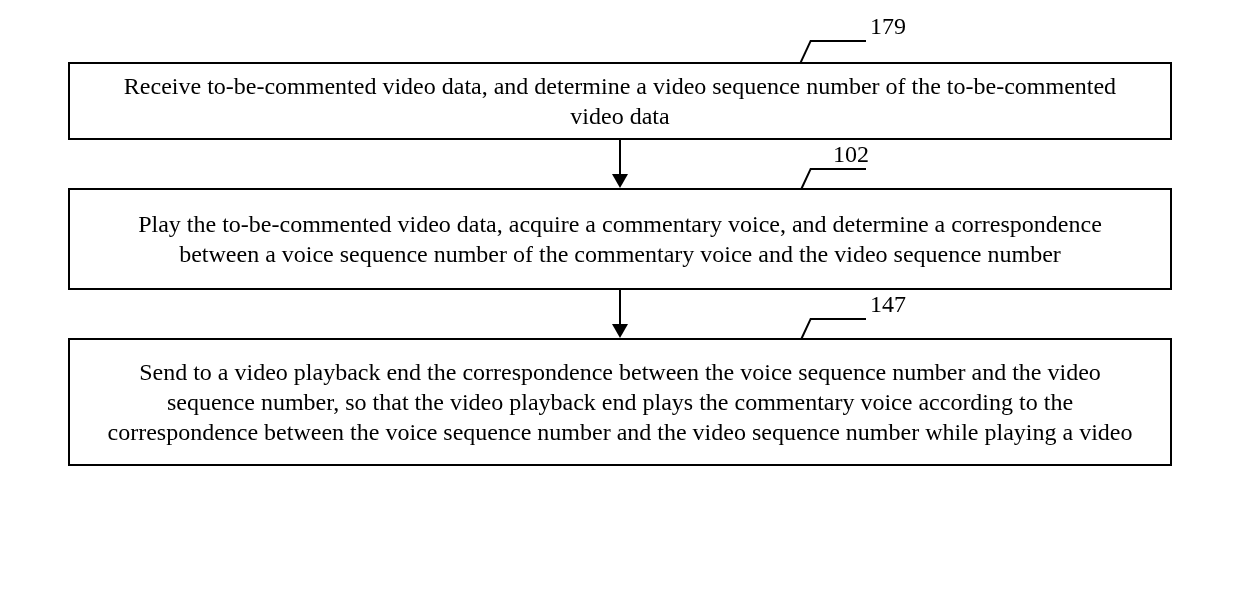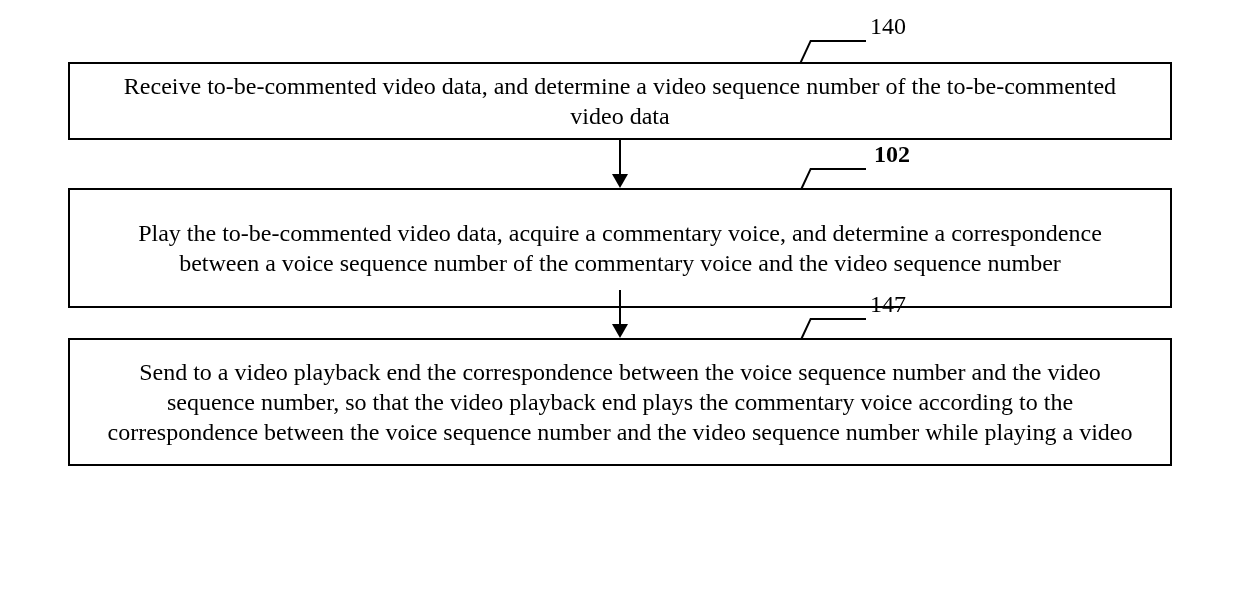--- a/index.html
+++ b/index.html
@@ -65,36 +65,36 @@
     width: 2px;
     background: #000;
     transform-origin: top left;
   }
 </style>
 </head>
 <body>
 
 <div class="canvas">
 
-  <div class="label" style="left:870px; top:14px;">140</div>
+  <div class="label" style="left:870px; top:14px;">179</div>
   <div class="lead lead-h" style="left:810px; top:40px; width:56px;"></div>
   <div class="lead-slash" style="left:810px; top:40px; height:28px; transform: rotate(25deg);"></div>
 
   <div class="step-box" style="top:62px; height:78px;">
     <span>Receive to-be-commented video data, and determine a video sequence number of the to-be-commented video data</span>
   </div>
 
   <div class="arrow-shaft" style="top:140px; height:34px;"></div>
   <div class="arrow-head" style="top:174px;"></div>
 
-  <div class="label" style="left:874px; top:142px;font-weight:bold;">102</div>
+  <div class="label" style="left:833px; top:142px;">102</div>
   <div class="lead lead-h" style="left:810px; top:168px; width:56px;"></div>
   <div class="lead-slash" style="left:810px; top:168px; height:26px; transform: rotate(25deg);"></div>
 
-  <div class="step-box" style="top:188px; height:120px;">
+  <div class="step-box" style="top:188px; height:102px;">
     <span>Play the to-be-commented video data, acquire a commentary voice, and determine a correspondence between a voice sequence number of the commentary voice and the video sequence number</span>
   </div>
 
   <div class="arrow-shaft" style="top:290px; height:34px;"></div>
   <div class="arrow-head" style="top:324px;"></div>
 
   <div class="label" style="left:870px; top:292px;">147</div>
   <div class="lead lead-h" style="left:810px; top:318px; width:56px;"></div>
   <div class="lead-slash" style="left:810px; top:318px; height:26px; transform: rotate(25deg);"></div>
 

